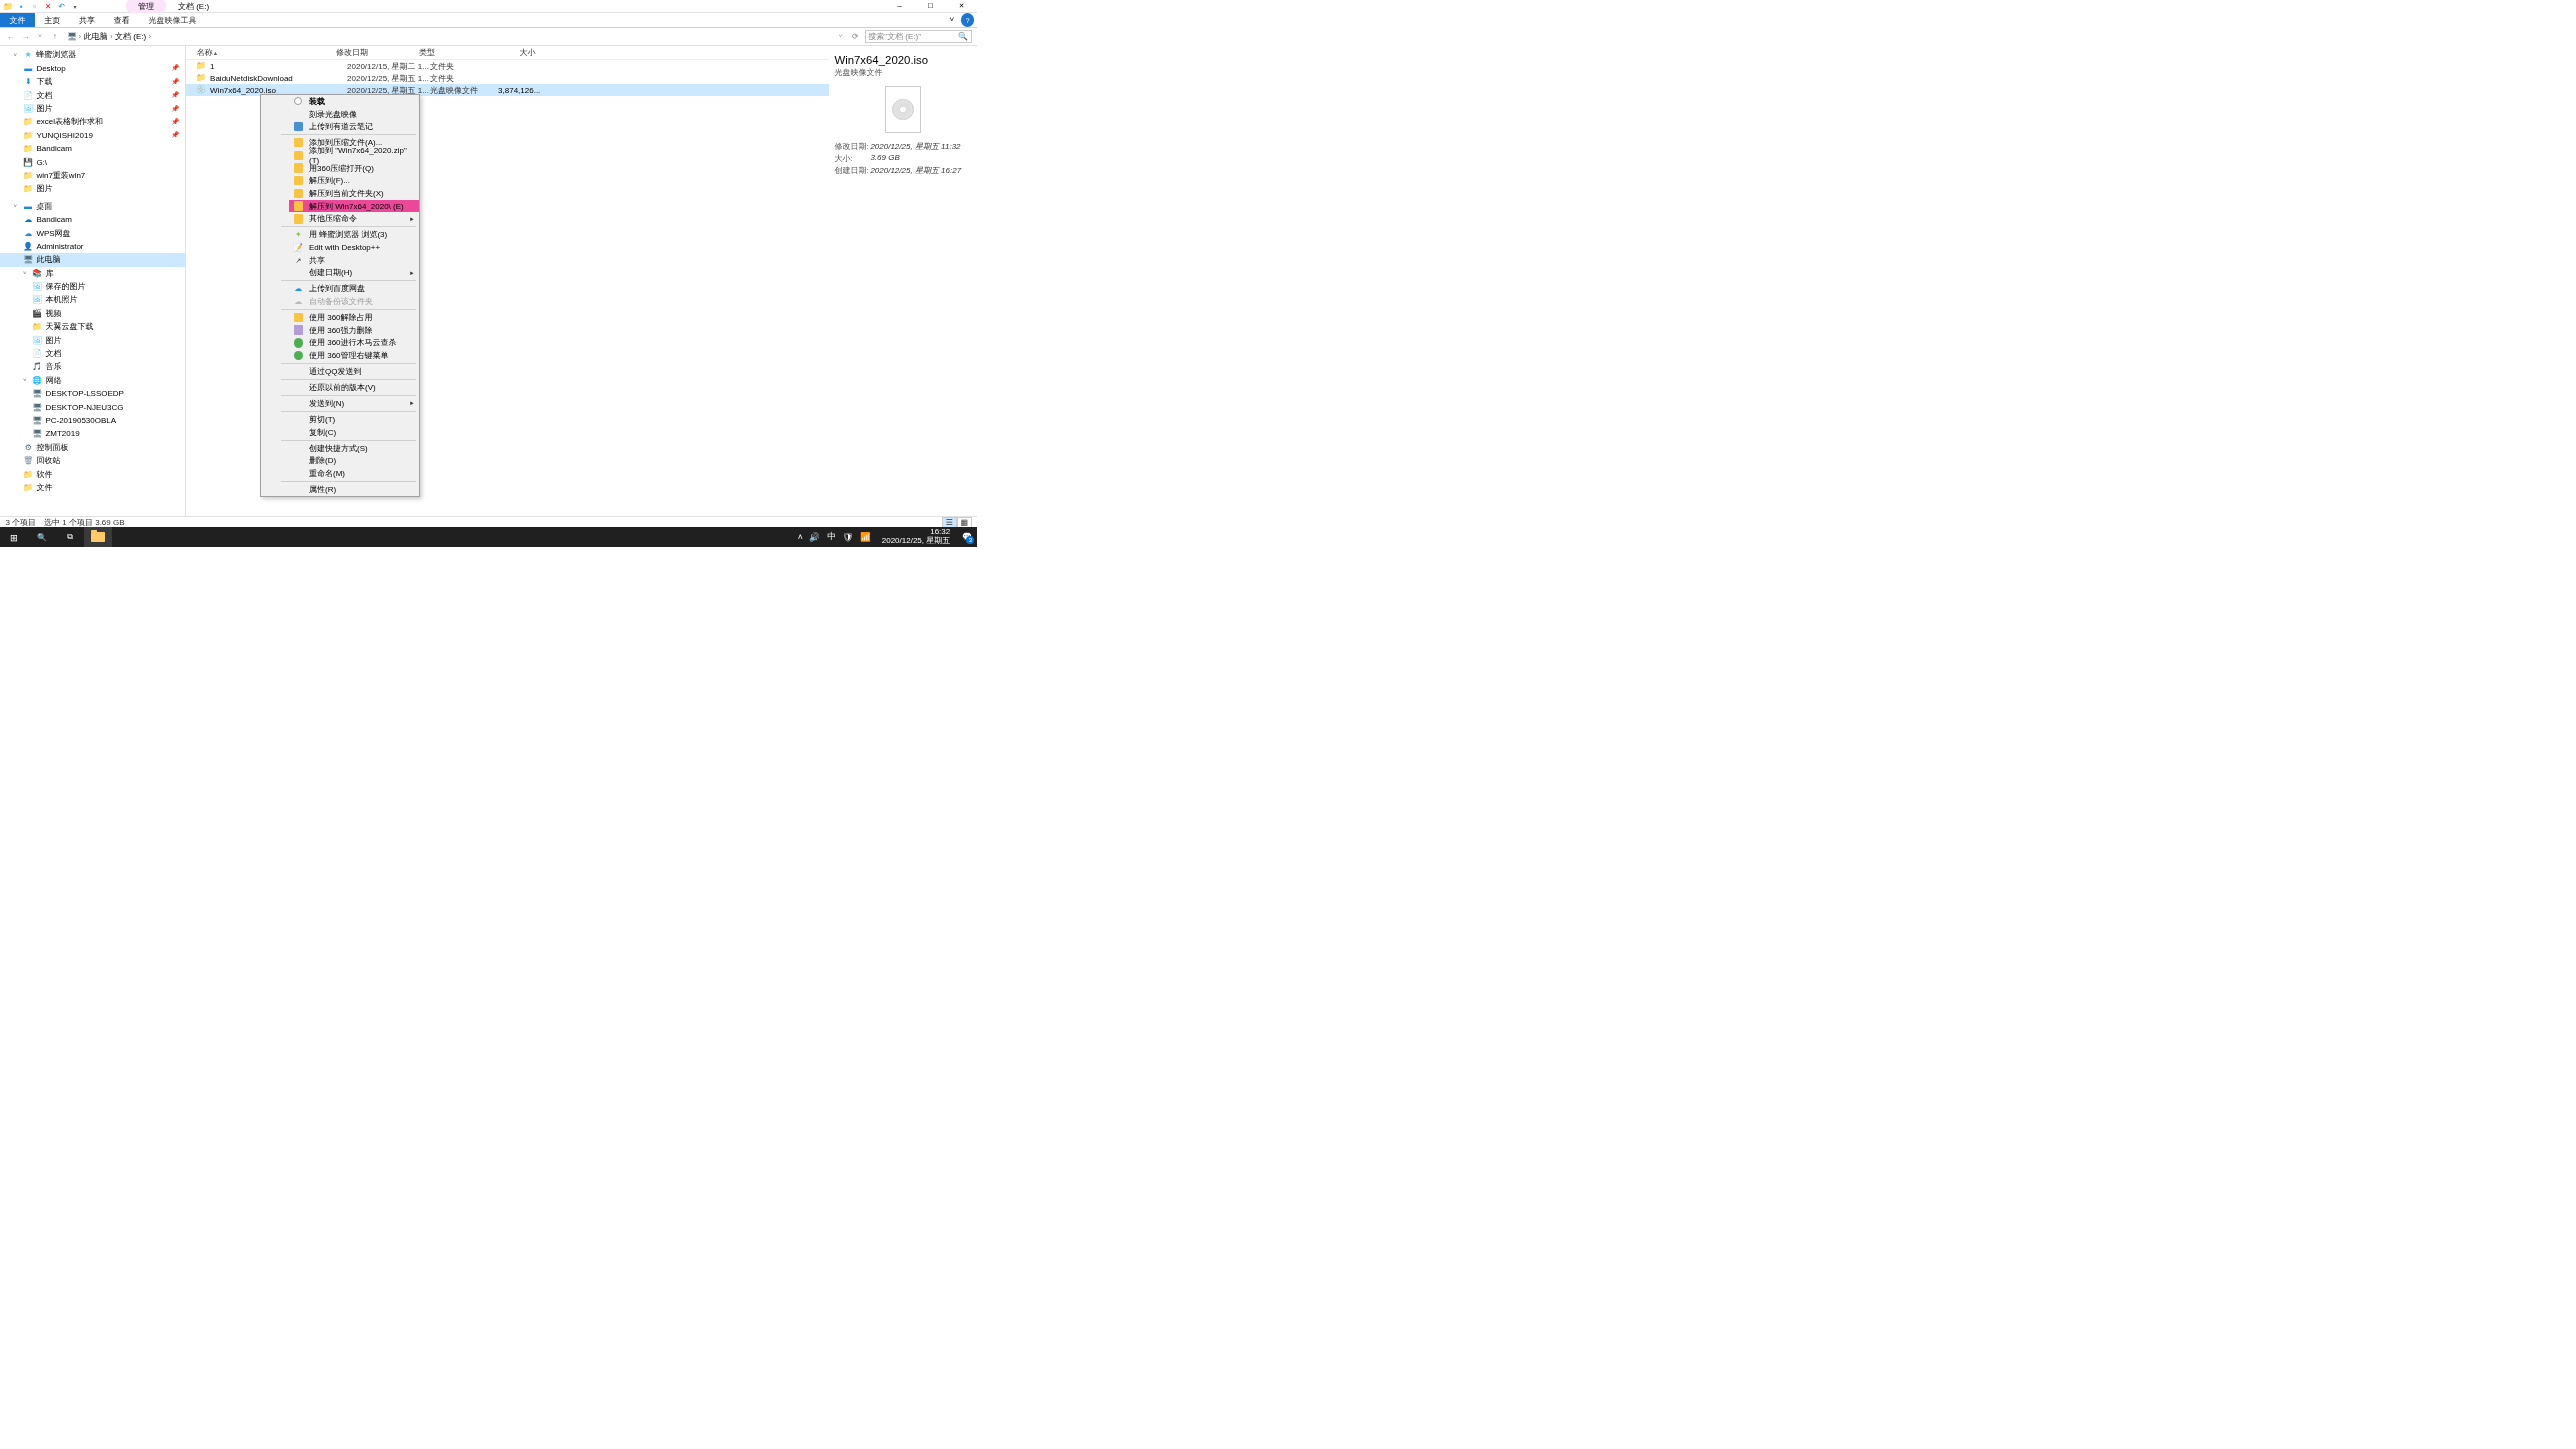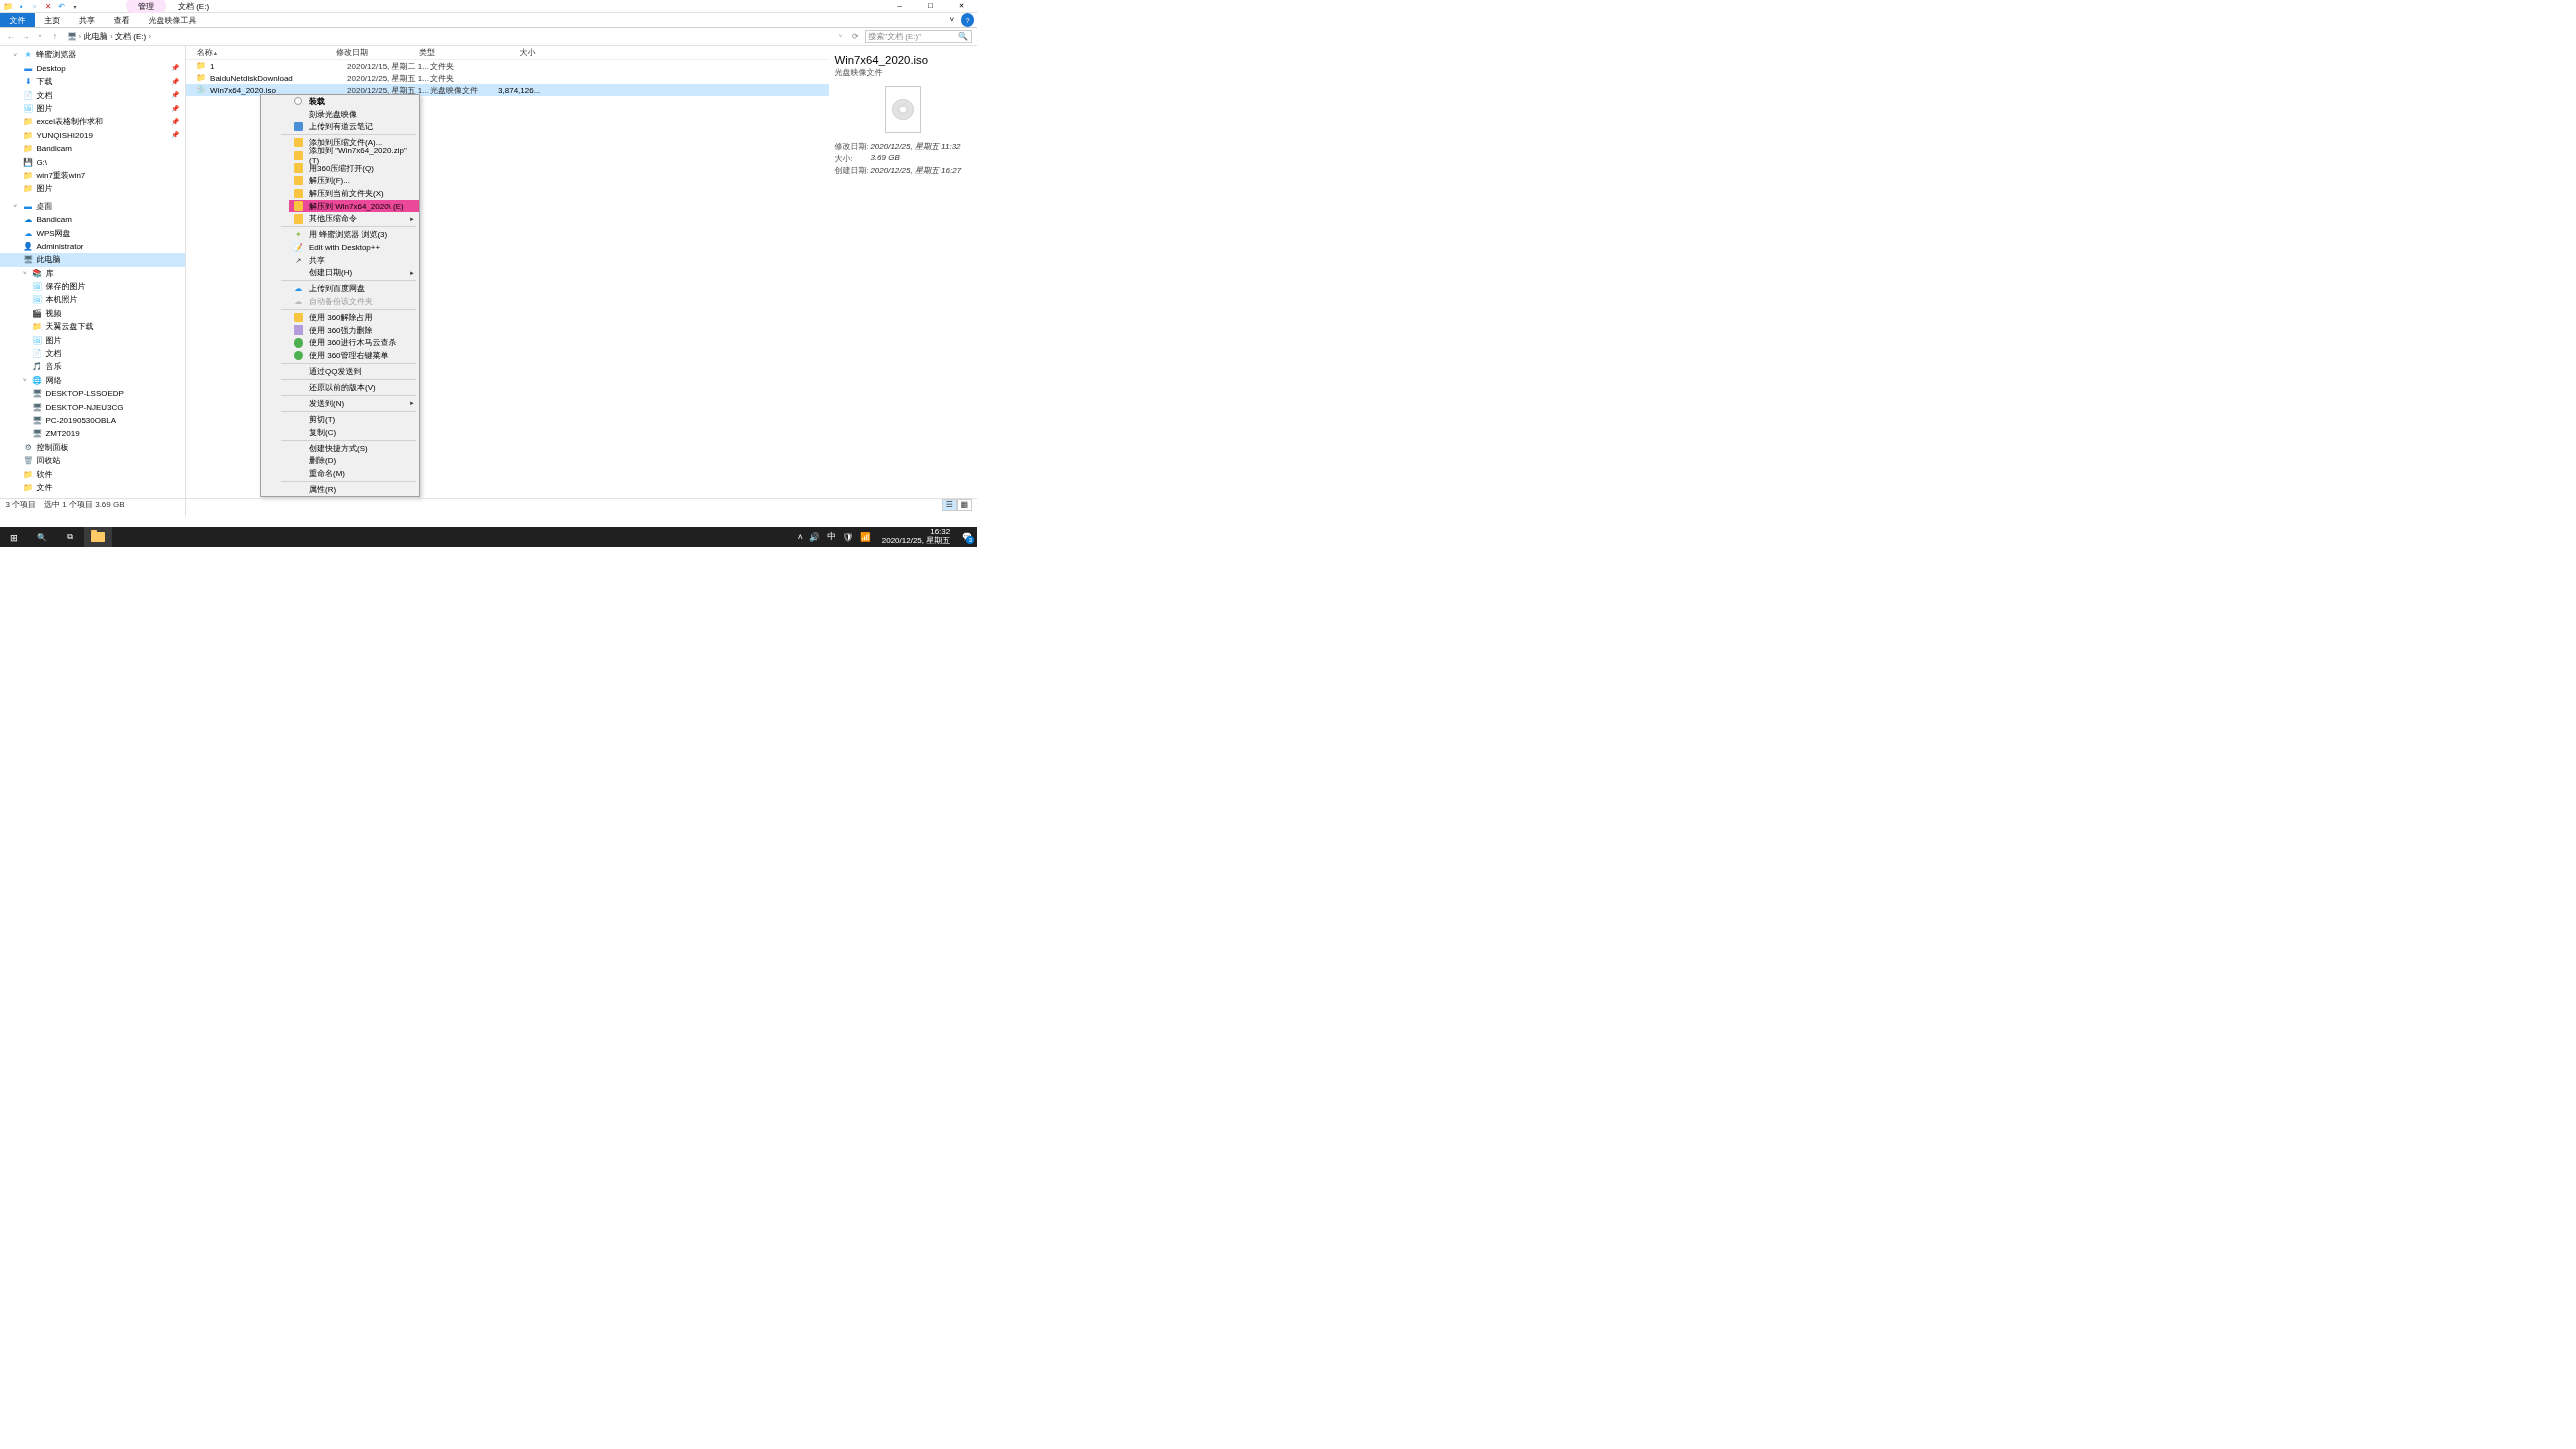--- a/index.html
+++ b/index.html
@@ -95,21 +95,21 @@
 .details-pane { width: 148px; padding: 8px 5.4px; }
 .details-title { font-size: 11.4px; font-weight: 400; color: #000; }
 .details-sub { color: #555; margin-top: 1.3px; }
 .details-thumb { width: 36px; height: 47px; border: 0.7px solid #ccc; margin: 8px auto; display: flex; align-items: center; justify-content: center; background: #fff; }
 .details-thumb .disc { width: 21.5px; height: 21.5px; border-radius: 50%; background: radial-gradient(circle, #fff 20%, #ddd 22%, #e8e8e8 100%); border: 0.7px solid #ccc; }
 .details-row { display: flex; margin-top: 1.3px; }
 .details-label { width: 36px; color: #555; }
 .details-val { color: #333; font-style: italic; }
 
 
-.status-bar { position: absolute; bottom: 36px; left: 0; right: 0; height: 13.4px; display: flex; align-items: center; padding: 0 5.4px; gap: 8px; border-top: 0.7px solid #e0e0e0; color: #333; }
+.status-bar { position: absolute; bottom: 18px; left: 0; right: 0; height: 13.4px; display: flex; align-items: center; padding: 0 5.4px; gap: 8px; border-top: 0.7px solid #e0e0e0; color: #333; }
 .view-toggle { margin-left: auto; display: flex; }
 .vt-btn { width: 14.8px; height: 12px; border: 0.7px solid #ccc; display: flex; align-items: center; justify-content: center; }
 .vt-btn.active { background: #cce8ff; }
 
 
 .taskbar { position: absolute; bottom: 0; left: 0; right: 0; height: 20px; background: #202020; display: flex; align-items: center; }
 .task-btn { width: 28px; height: 20px; display: flex; align-items: center; justify-content: center; color: #fff; }
 .task-btn.start { font-size: 9.4px; }
 .task-btn.explorer { background: #3a3a3a; }
 .task-btn.explorer .fold { width: 13.4px; height: 10px; background: #ffc966; border-radius: 0.7px; position: relative; }

